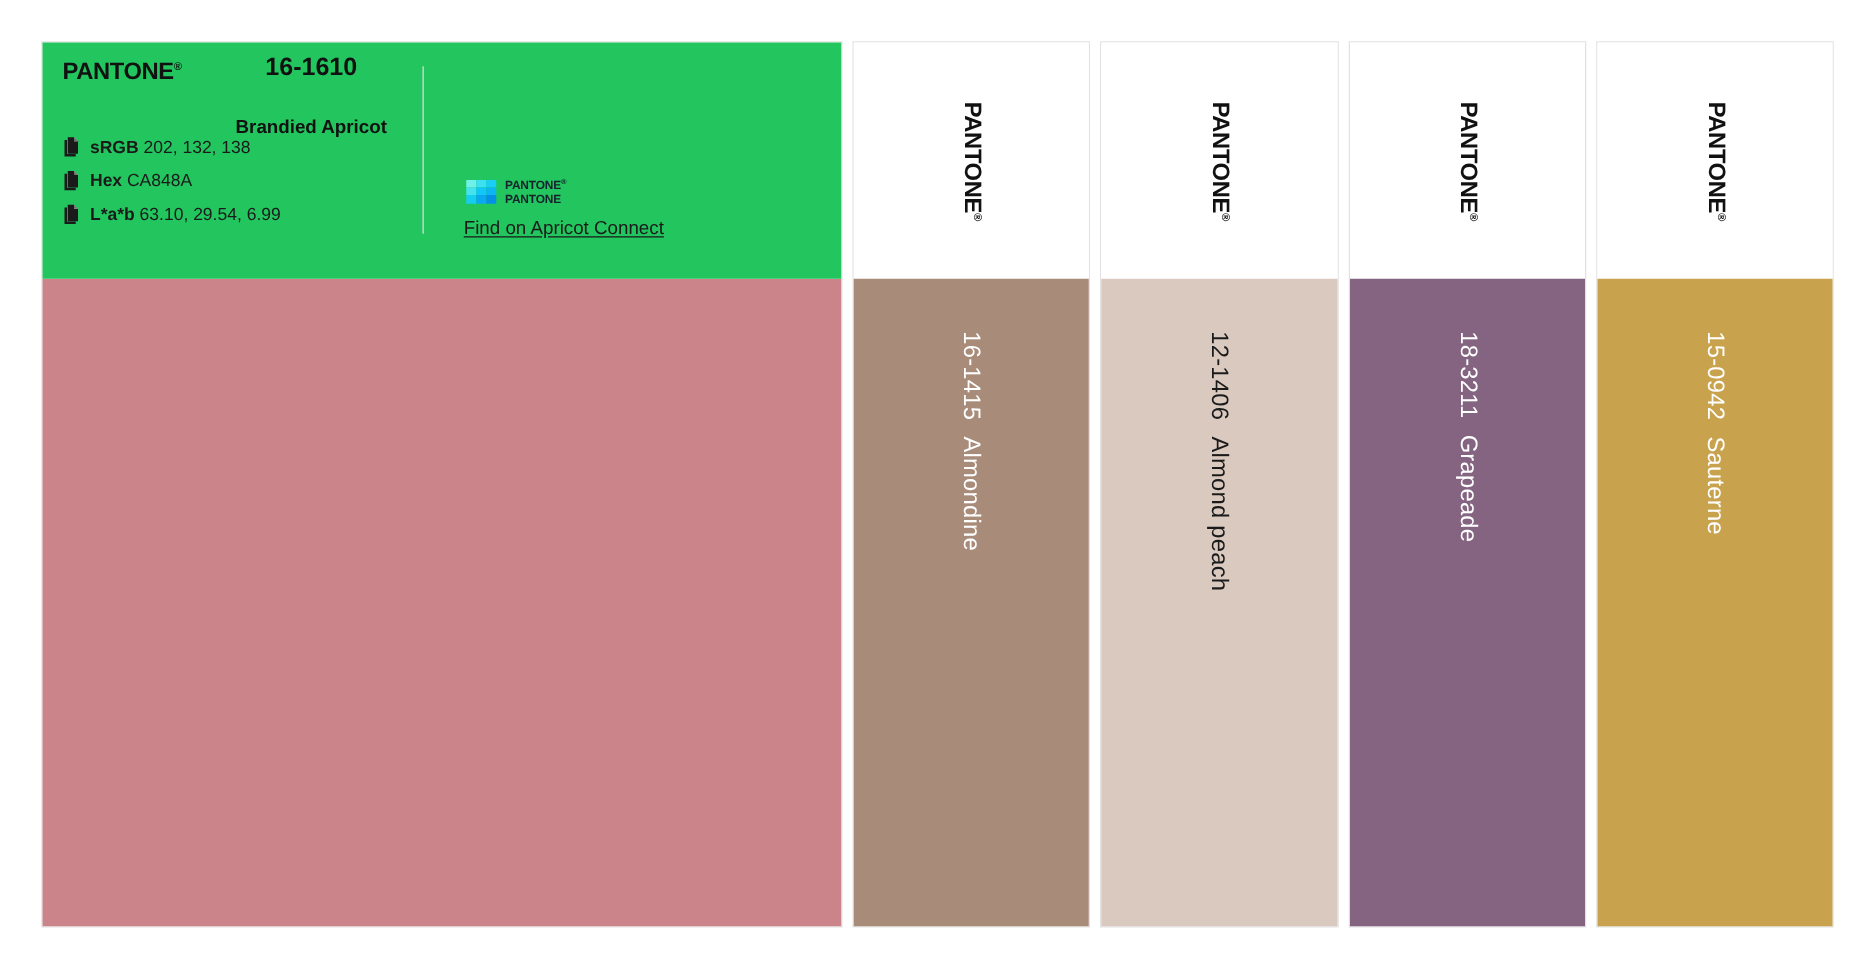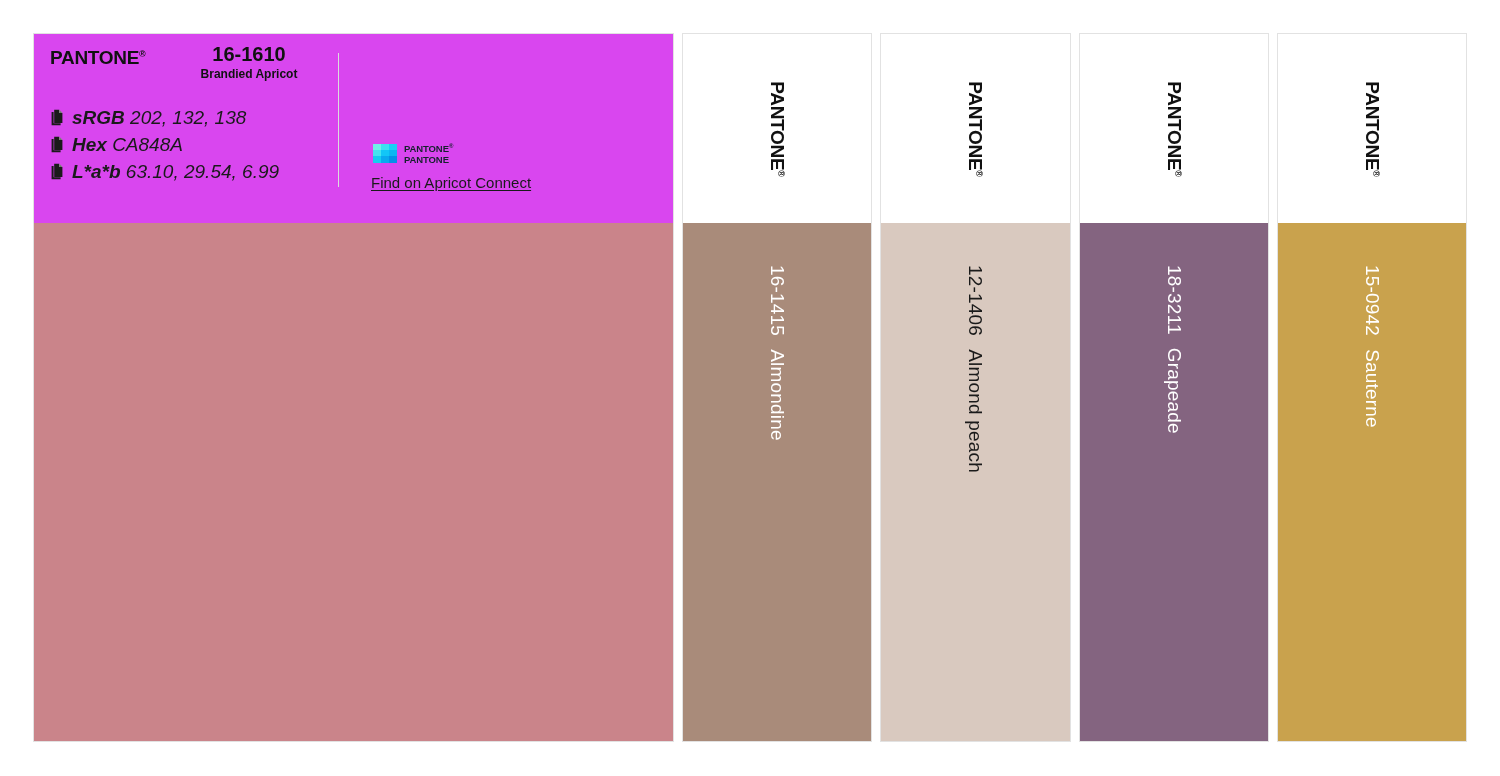--- a/index.html
+++ b/index.html
@@ -37,21 +37,21 @@
     width: 641px;
     display: flex;
     flex-direction: column;
     border: 1px solid #e2e2e2;
     background: #ffffff;
   }
 
   .info-panel {
     position: relative;
     height: 189px;
-    background: #d946ef;
+    background: #22c55e;
     flex: 0 0 189px;
   }
 
   .brand-logo {
     position: absolute;
     left: 16px;
     top: 13px;
     font-size: 19px;
     font-weight: 700;
     letter-spacing: -0.3px;
@@ -71,24 +71,25 @@
     width: 178px;
     text-align: center;
   }
   .code-number {
     font-size: 20px;
     font-weight: 700;
     color: #111111;
     line-height: 20px;
   }
   .code-name {
-    font-size: 12px;
+    font-size: 15px;
     font-weight: 700;
     color: #111111;
     line-height: 20px;
+    margin-top: 28px;
   }
 
   .divider-v {
     position: absolute;
     left: 304px;
     top: 19px;
     width: 1px;
     height: 134px;
     background: #dcdcdc;
   }
@@ -108,25 +109,24 @@
     height: 19px;
   }
   .copy-icon {
     width: 15px;
     height: 17px;
     position: relative;
     flex: 0 0 15px;
   }
   .copy-icon svg { display: block; }
   .value-text {
-    font-size: 19px;
+    font-size: 14px;
     color: #1a1a1a;
     white-space: nowrap;
     line-height: 17px;
-    font-style: italic;
   }
   .value-text b { font-weight: 700; }
 
   .connect-block {
     position: absolute;
     left: 337px;
     top: 107px;
     width: 230px;
   }
   .connect-logo-row {

